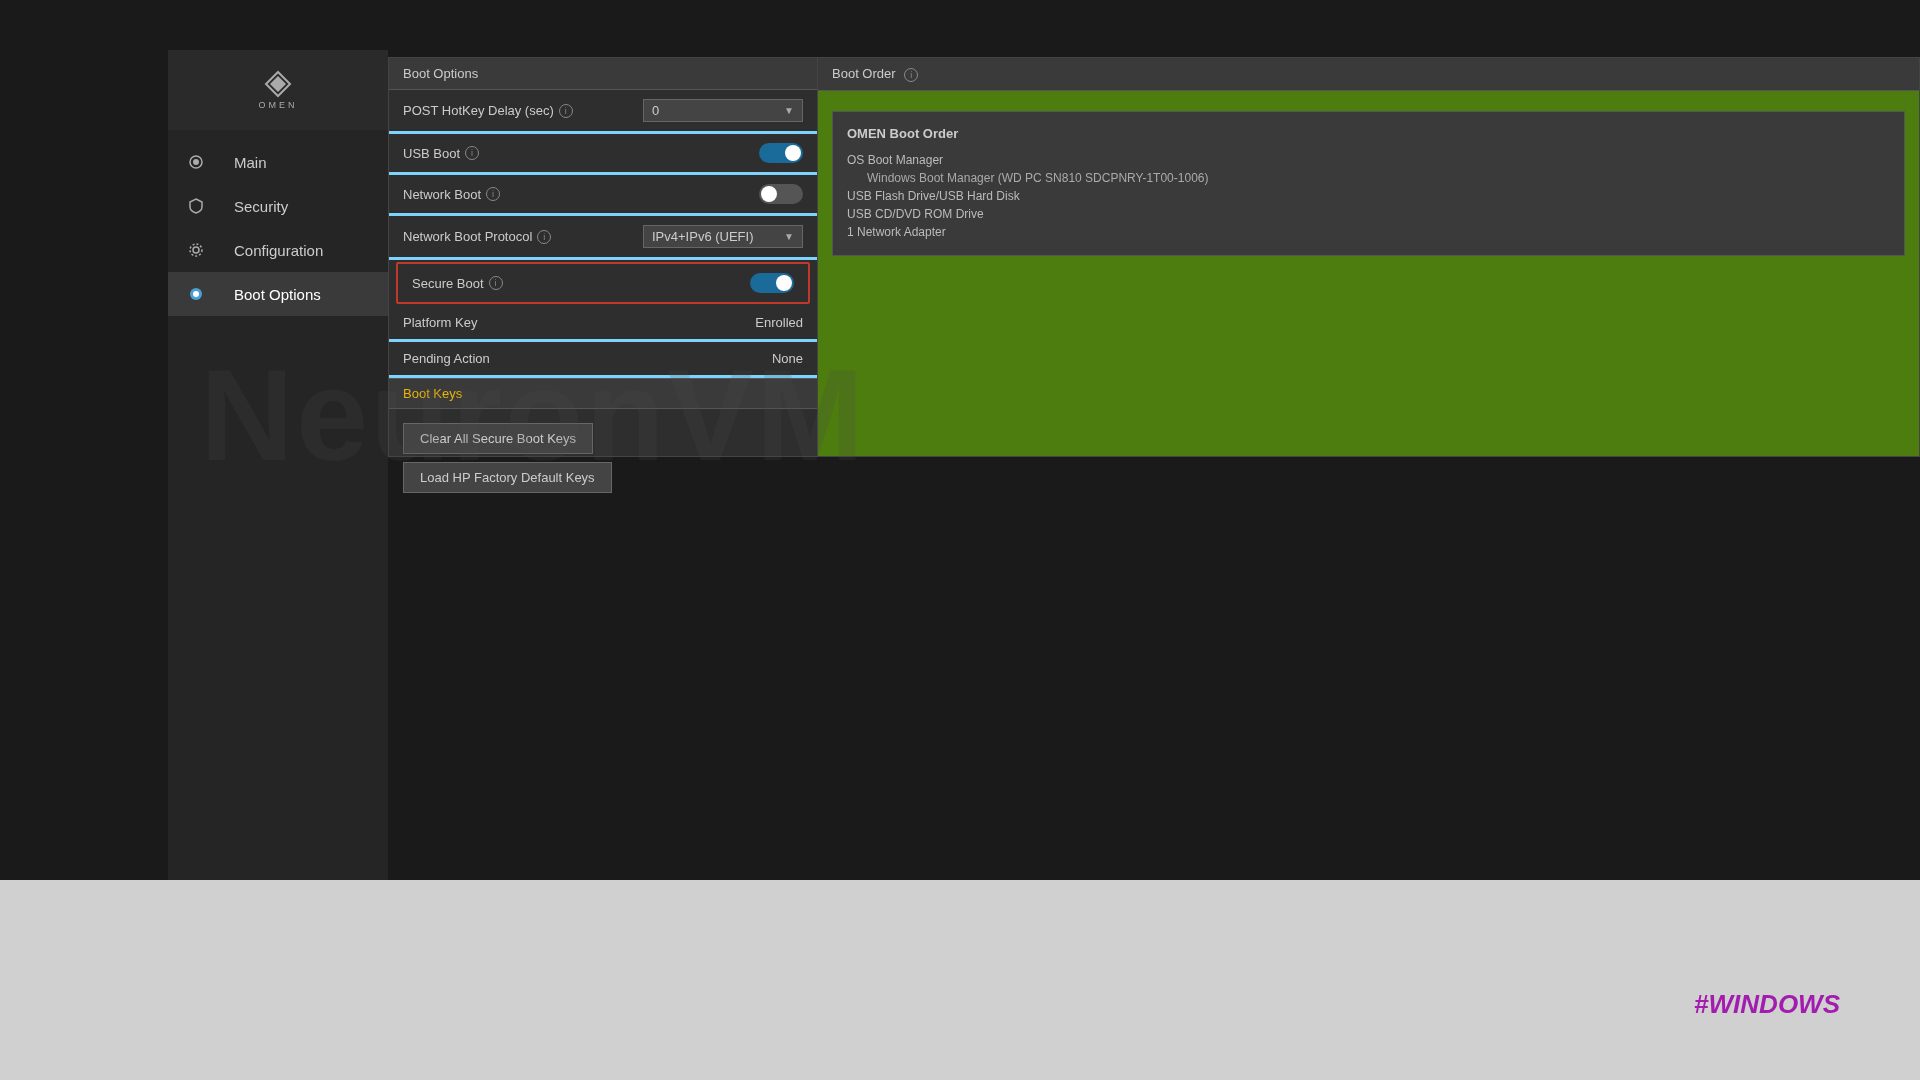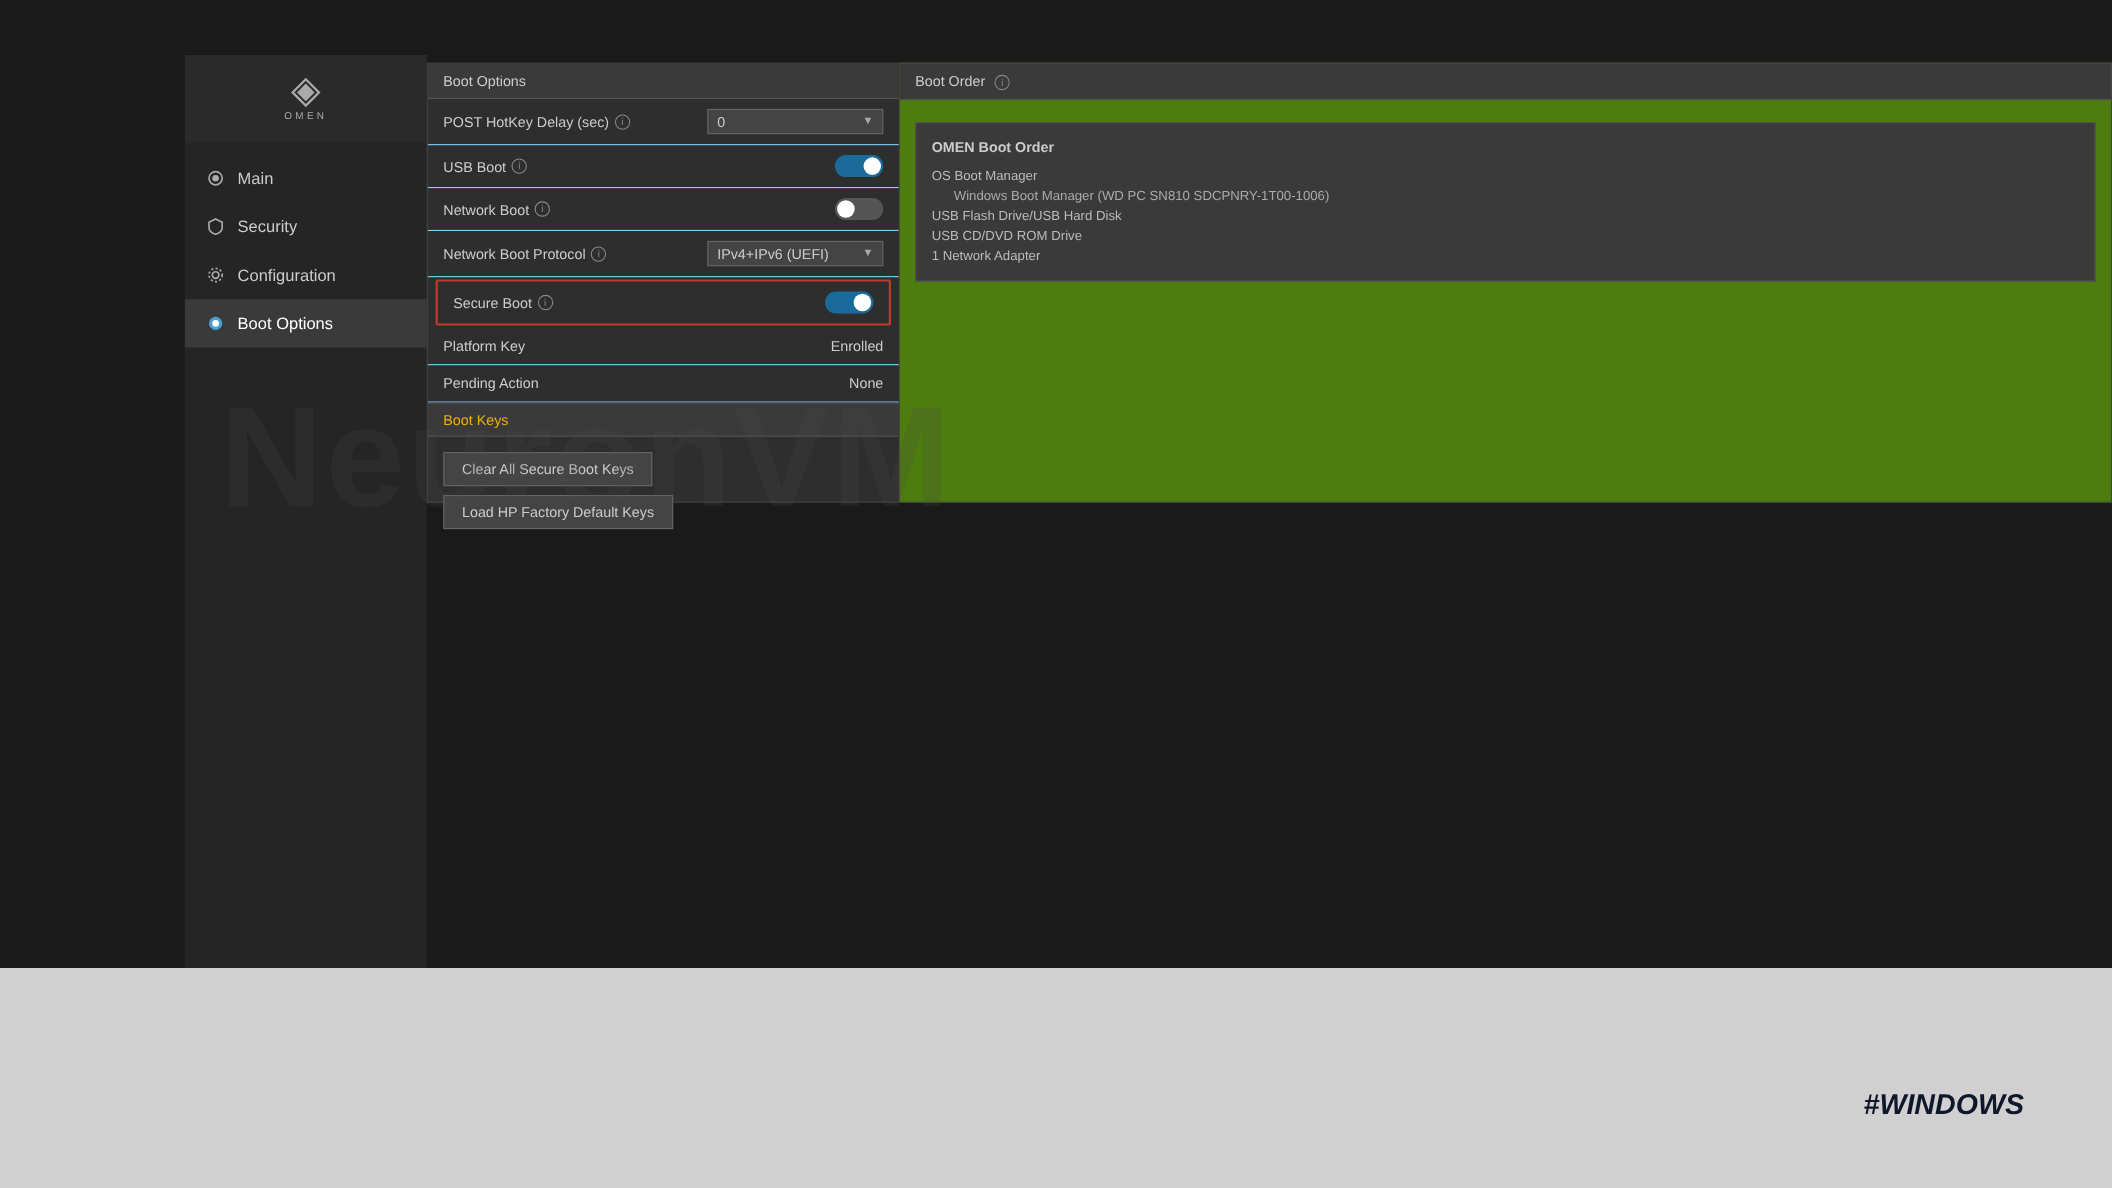--- a/index.html
+++ b/index.html
@@ -19,21 +19,21 @@
       left: 0;
       right: 0;
       height: 200px;
       background: #d0d0d0;
     }
 
     .windows-tag {
       position: absolute;
       bottom: 60px;
       right: 80px;
-      color: #0f172a;
+      color: #a21caf;
       font-size: 26px;
       font-weight: bold;
       font-style: italic;
     }
 
     
     .watermark {
       position: absolute;
       top: 340px;
       left: 200px;
@@ -90,21 +90,21 @@
       width: 100%;
       margin-top: 10px;
     }
 
     .nav-item {
       width: 100%;
       height: 44px;
       display: flex;
       align-items: center;
       padding: 0 20px;
-      gap: 12px;
+      gap: 30px;
       cursor: pointer;
       color: #ccc;
       font-size: 15px;
     }
 
     .nav-item.active {
       background: #3a3a3a;
       color: #fff;
     }
 
@@ -143,21 +143,21 @@
 
     .panel-body {
       padding: 0;
     }
 
     .option-row {
       display: flex;
       align-items: center;
       justify-content: space-between;
       padding: 9px 14px;
-      border-bottom: 1px solid #7dd3fc;
+      border-bottom: 3px solid #7dd3fc;
     }
 
     .option-row.highlighted {
       border: 2px solid #c0392b;
       margin: 2px 7px;
       border-radius: 2px;
     }
 
     .option-label {
       display: flex;

